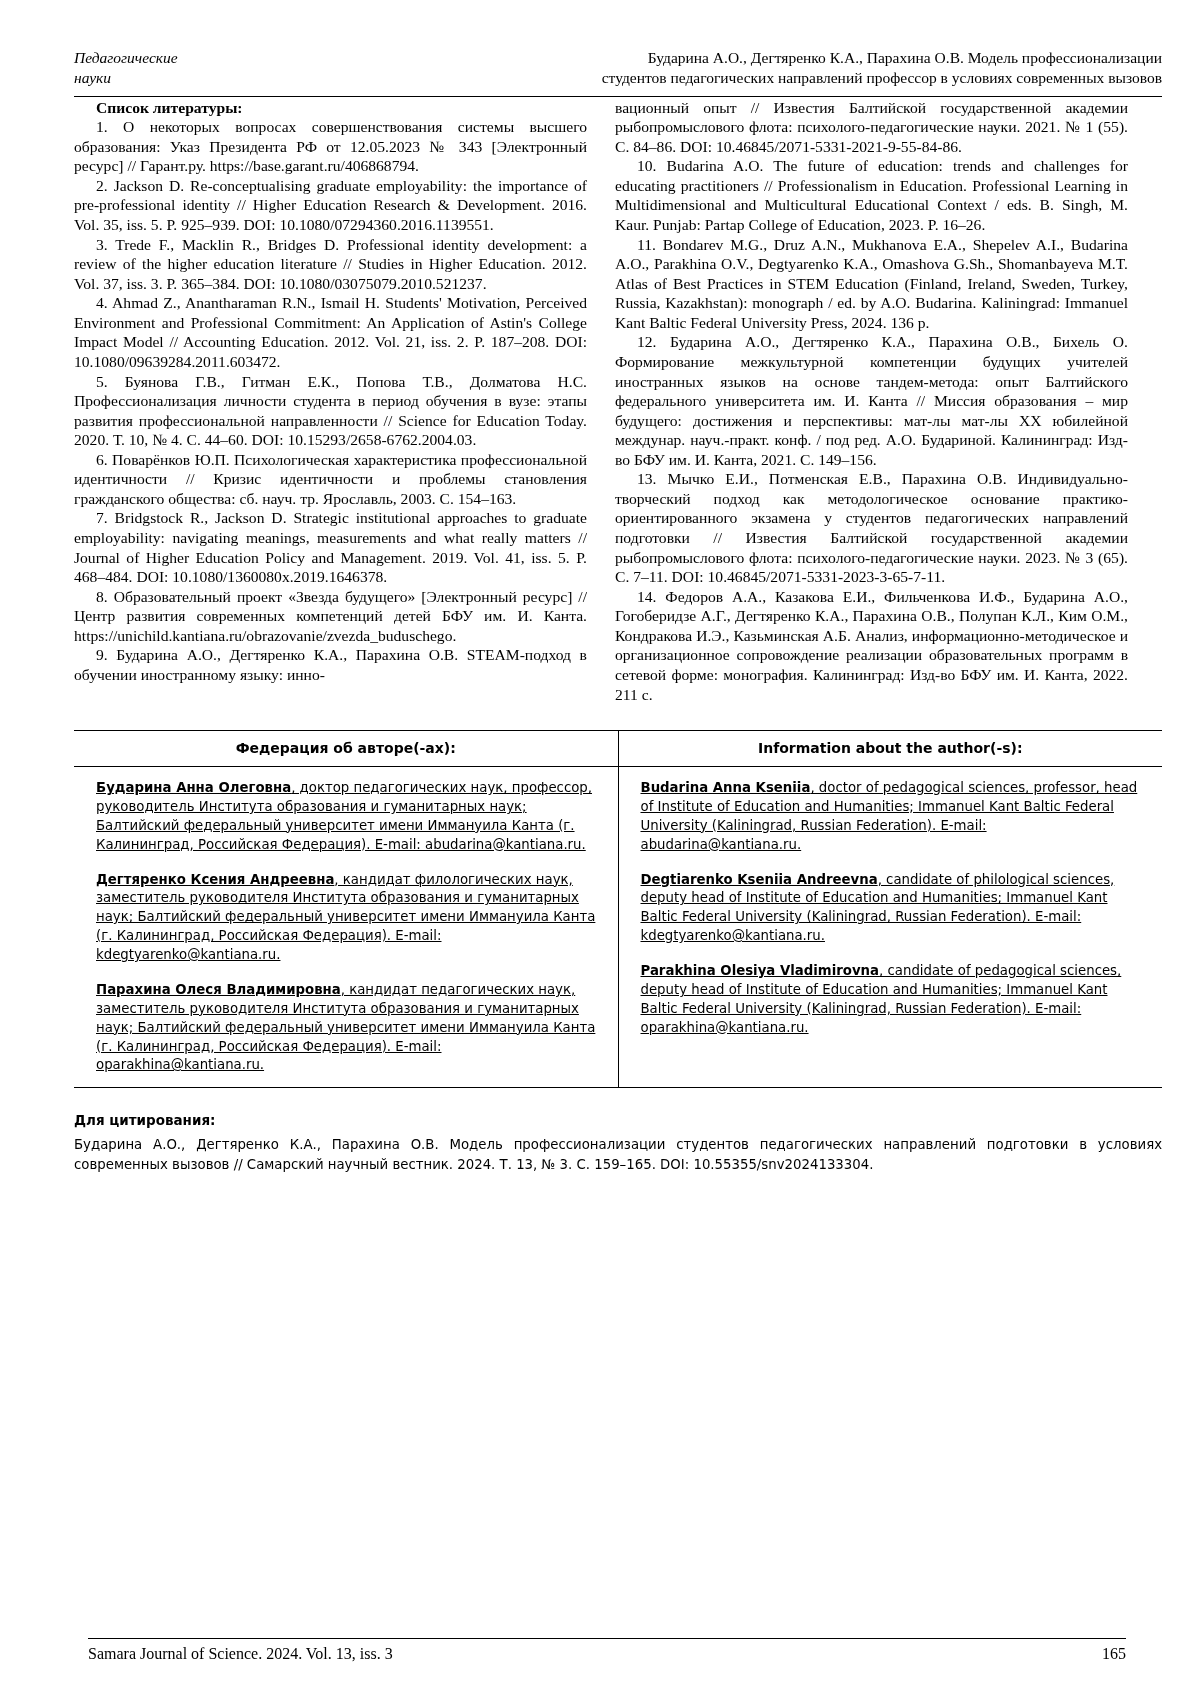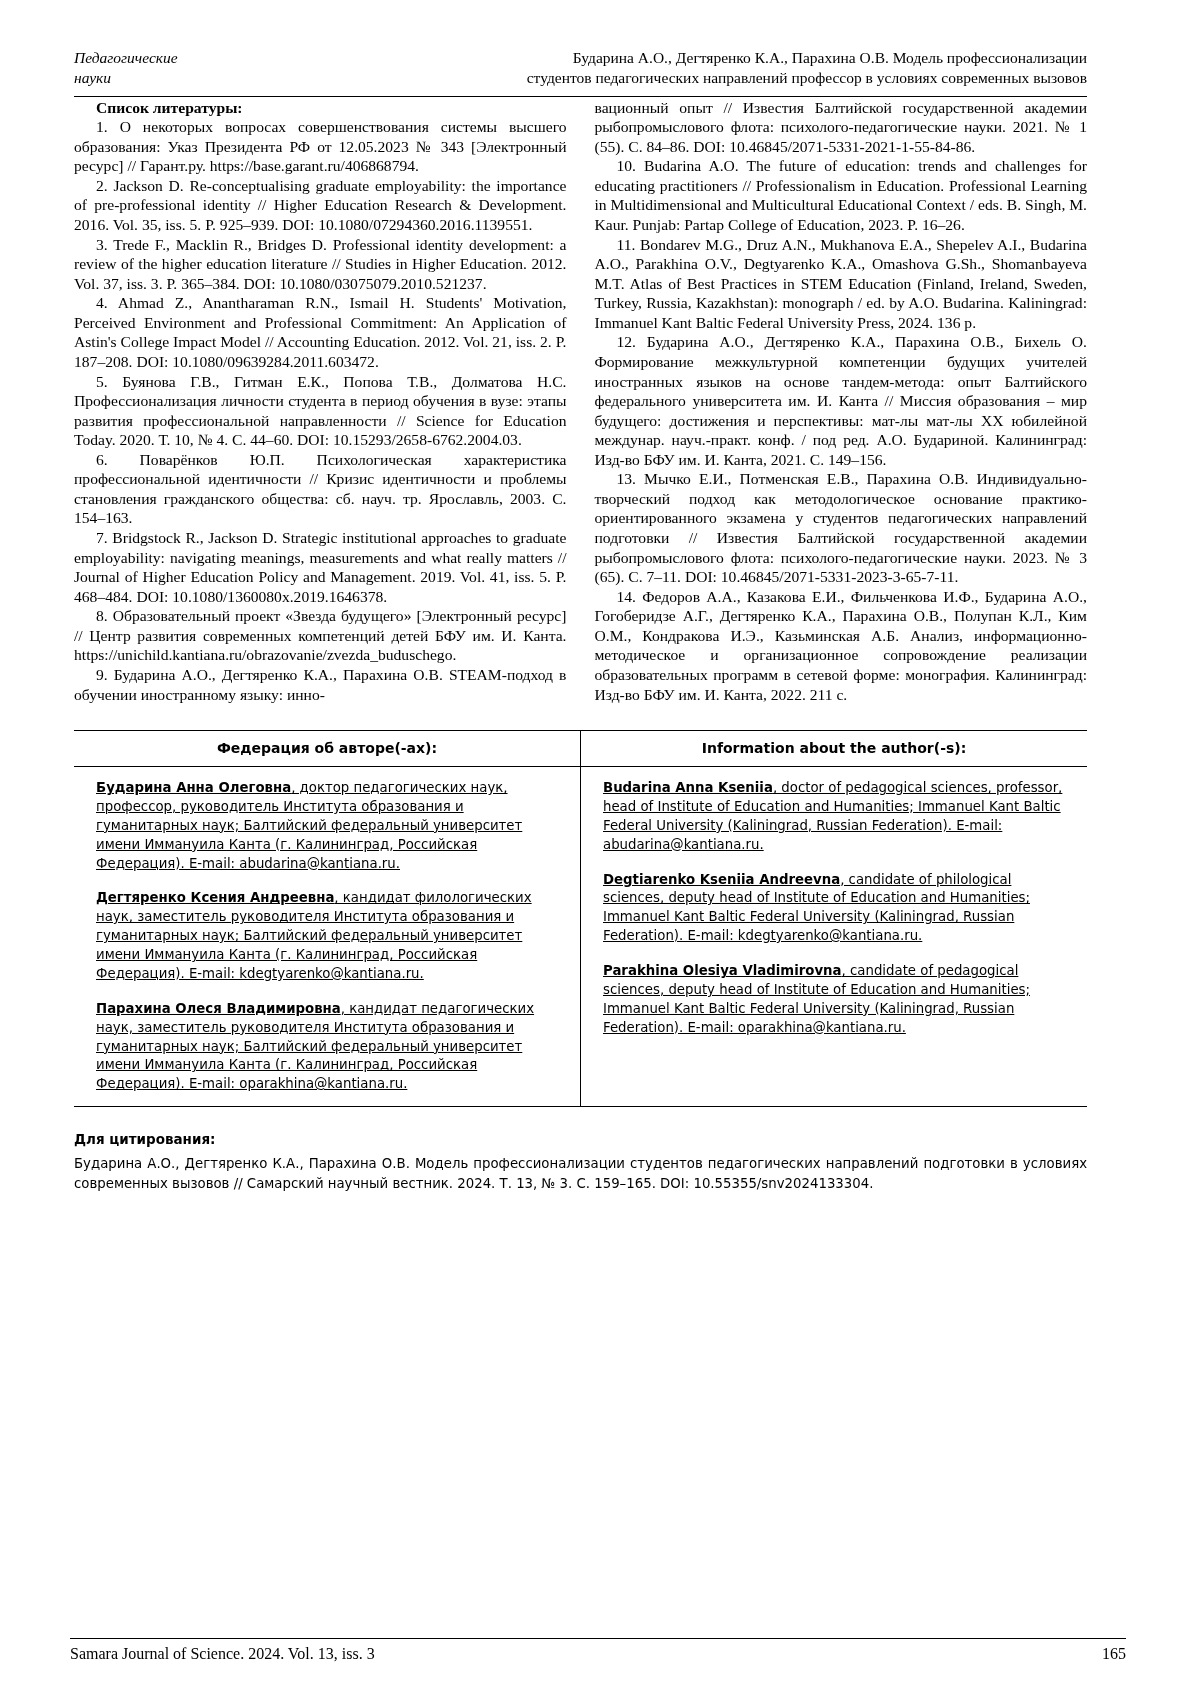--- a/index.html
+++ b/index.html
@@ -7,21 +7,21 @@
     width:1200px;
     background:#ffffff;
     font-family:"Liberation Serif", serif;
     color:#000;
   }
   .page {
     position:relative;
     width:1200px;
     height:1697px;
     box-sizing:border-box;
-    padding:48px 113px 30px 74px;
+    padding:48px 38px 30px 74px;
     border-radius:32px;
   }
 
   
   .runhead {
     display:flex;
     justify-content:space-between;
     align-items:flex-start;
     font-size:15.5px;
     line-height:1.28;
@@ -104,21 +104,21 @@
   .citation-text {
     font-size:13.3px;
     line-height:1.46;
     text-align:justify;
     margin:0;
   }
 
   
   .footer {
     position:absolute;
-    left:70px;
+    left:88px;
     right:74px;
     bottom:34px;
   }
   .footer-rule { border:0; border-top:1px solid #000; margin:0 0 6px 0; }
   .footer-row {
     display:flex;
     justify-content:space-between;
     font-size:16px;
   }
   .footer-left { font-style:normal; }
@@ -148,21 +148,21 @@
       <p>2. Jackson D. Re-conceptualising graduate employability: the importance of pre-professional identity // Higher Education Research &amp; Development. 2016. Vol. 35, iss. 5. P. 925–939. DOI: 10.1080/07294360.2016.1139551.</p>
       <p>3. Trede F., Macklin R., Bridges D. Professional identity development: a review of the higher education literature // Studies in Higher Education. 2012. Vol. 37, iss. 3. P. 365–384. DOI: 10.1080/03075079.2010.521237.</p>
       <p>4. Ahmad Z., Anantharaman R.N., Ismail H. Students' Motivation, Perceived Environment and Professional Commitment: An Application of Astin's College Impact Model // Accounting Education. 2012. Vol. 21, iss. 2. P. 187–208. DOI: 10.1080/09639284.2011.603472.</p>
       <p>5. Буянова Г.В., Гитман Е.К., Попова Т.В., Долматова Н.С. Профессионализация личности студента в период обучения в вузе: этапы развития профессиональной направленности // Science for Education Today. 2020. Т. 10, № 4. С. 44–60. DOI: 10.15293/2658-6762.2004.03.</p>
       <p>6. Поварёнков Ю.П. Психологическая характеристика профессиональной идентичности // Кризис идентичности и проблемы становления гражданского общества: сб. науч. тр. Ярославль, 2003. С. 154–163.</p>
       <p>7. Bridgstock R., Jackson D. Strategic institutional approaches to graduate employability: navigating meanings, measurements and what really matters // Journal of Higher Education Policy and Management. 2019. Vol. 41, iss. 5. P. 468–484. DOI: 10.1080/1360080x.2019.1646378.</p>
       <p>8. Образовательный проект «Звезда будущего» [Электронный ресурс] // Центр развития современных компетенций детей БФУ им. И. Канта. https://unichild.kantiana.ru/obrazovanie/zvezda_buduschego.</p>
       <p>9. Бударина А.О., Дегтяренко К.А., Парахина О.В. STEAM-подход в обучении иностранному языку: инно-</p>
     </div>
     <div class="col">
-      <p class="cont">вационный опыт // Известия Балтийской государственной академии рыбопромыслового флота: психолого-педагогические науки. 2021. № 1 (55). С. 84–86. DOI: 10.46845/2071-5331-2021-1-55-84-86.</p>
+      <p class="cont">вационный опыт // Известия Балтийской государственной академии рыбопромыслового флота: психолого-педагогические науки. 2021. № 1 (55). С. 84–86. DOI: 10.46845/2071-5331-2021-9-55-84-86.</p>
       <p>10. Budarina A.O. The future of education: trends and challenges for educating practitioners // Professionalism in Education. Professional Learning in Multidimensional and Multicultural Educational Context / eds. B. Singh, M. Kaur. Punjab: Partap College of Education, 2023. P. 16–26.</p>
       <p>11. Bondarev M.G., Druz A.N., Mukhanova E.A., Shepelev A.I., Budarina A.O., Parakhina O.V., Degtyarenko K.A., Omashova G.Sh., Shomanbayeva M.T. Atlas of Best Practices in STEM Education (Finland, Ireland, Sweden, Turkey, Russia, Kazakhstan): monograph / ed. by A.O. Budarina. Kaliningrad: Immanuel Kant Baltic Federal University Press, 2024. 136 p.</p>
       <p>12. Бударина А.О., Дегтяренко К.А., Парахина О.В., Бихель О. Формирование межкультурной компетенции будущих учителей иностранных языков на основе тандем-метода: опыт Балтийского федерального университета им. И. Канта // Миссия образования – мир будущего: достижения и перспективы: мат-лы мат-лы XX юбилейной междунар. науч.-практ. конф. / под ред. А.О. Будариной. Калининград: Изд-во БФУ им. И. Канта, 2021. С. 149–156.</p>
       <p>13. Мычко Е.И., Потменская Е.В., Парахина О.В. Индивидуально-творческий подход как методологическое основание практико-ориентированного экзамена у студентов педагогических направлений подготовки // Известия Балтийской государственной академии рыбопромыслового флота: психолого-педагогические науки. 2023. № 3 (65). С. 7–11. DOI: 10.46845/2071-5331-2023-3-65-7-11.</p>
       <p>14. Федоров А.А., Казакова Е.И., Фильченкова И.Ф., Бударина А.О., Гогоберидзе А.Г., Дегтяренко К.А., Парахина О.В., Полупан К.Л., Ким О.М., Кондракова И.Э., Казьминская А.Б. Анализ, информационно-методическое и организационное сопровождение реализации образовательных программ в сетевой форме: монография. Калининград: Изд-во БФУ им. И. Канта, 2022. 211 с.</p>
     </div>
   </div>
 
   <div class="authors">
     <hr class="authors-rule">

